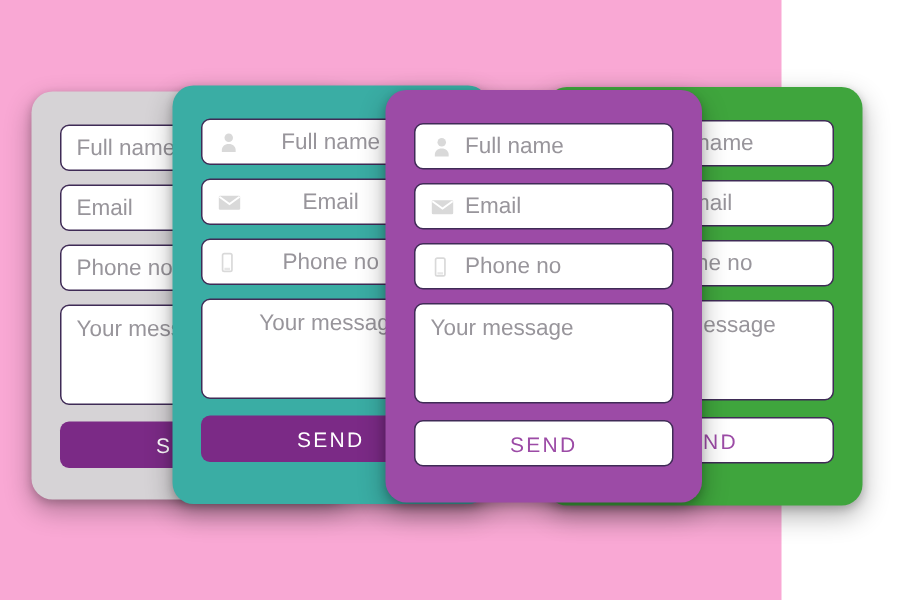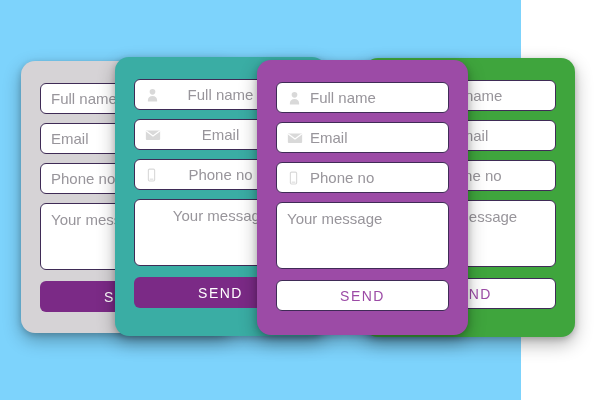--- a/index.html
+++ b/index.html
@@ -1,17 +1,17 @@
 <!DOCTYPE html>
 <html style="--field-border: #3f2b56; --ph-color: #98959b;"><head>
 <meta charset="utf-8">
 <style>
   html,body{margin:0;padding:0;background:#ffffff;width:600px;height:400px;overflow:hidden;
     font-family:"Liberation Sans","DejaVu Sans",sans-serif;}
-  .stage{position:relative;width:521px;height:400px;background:#7dd3fc;}
+  .stage{position:relative;width:521px;height:400px;background:#f9a8d4;}
 
   .card{position:absolute;border-radius:14px;box-sizing:border-box;padding:22px 19px;
     box-shadow:0 7px 18px rgba(0,0,0,.30), 0 2px 6px rgba(0,0,0,.18);}
   .card-gray  {left:21px;  top:61px; width:211px; height:272px; z-index:1;}
   .card-teal  {left:115px; top:57px; width:211px; height:279px; z-index:2;}
   .card-green {left:364px; top:58px; width:211px; height:279px; z-index:2;}
   .card-purple{left:257px; top:60px; width:211px; height:275px; z-index:4;}
 
   .field{position:relative;height:31px;background:#ffffff;border:1.5px solid var(--field-border,#3f2b56);
     border-radius:6px;margin-bottom:9px;display:flex;align-items:center;box-sizing:border-box;}

